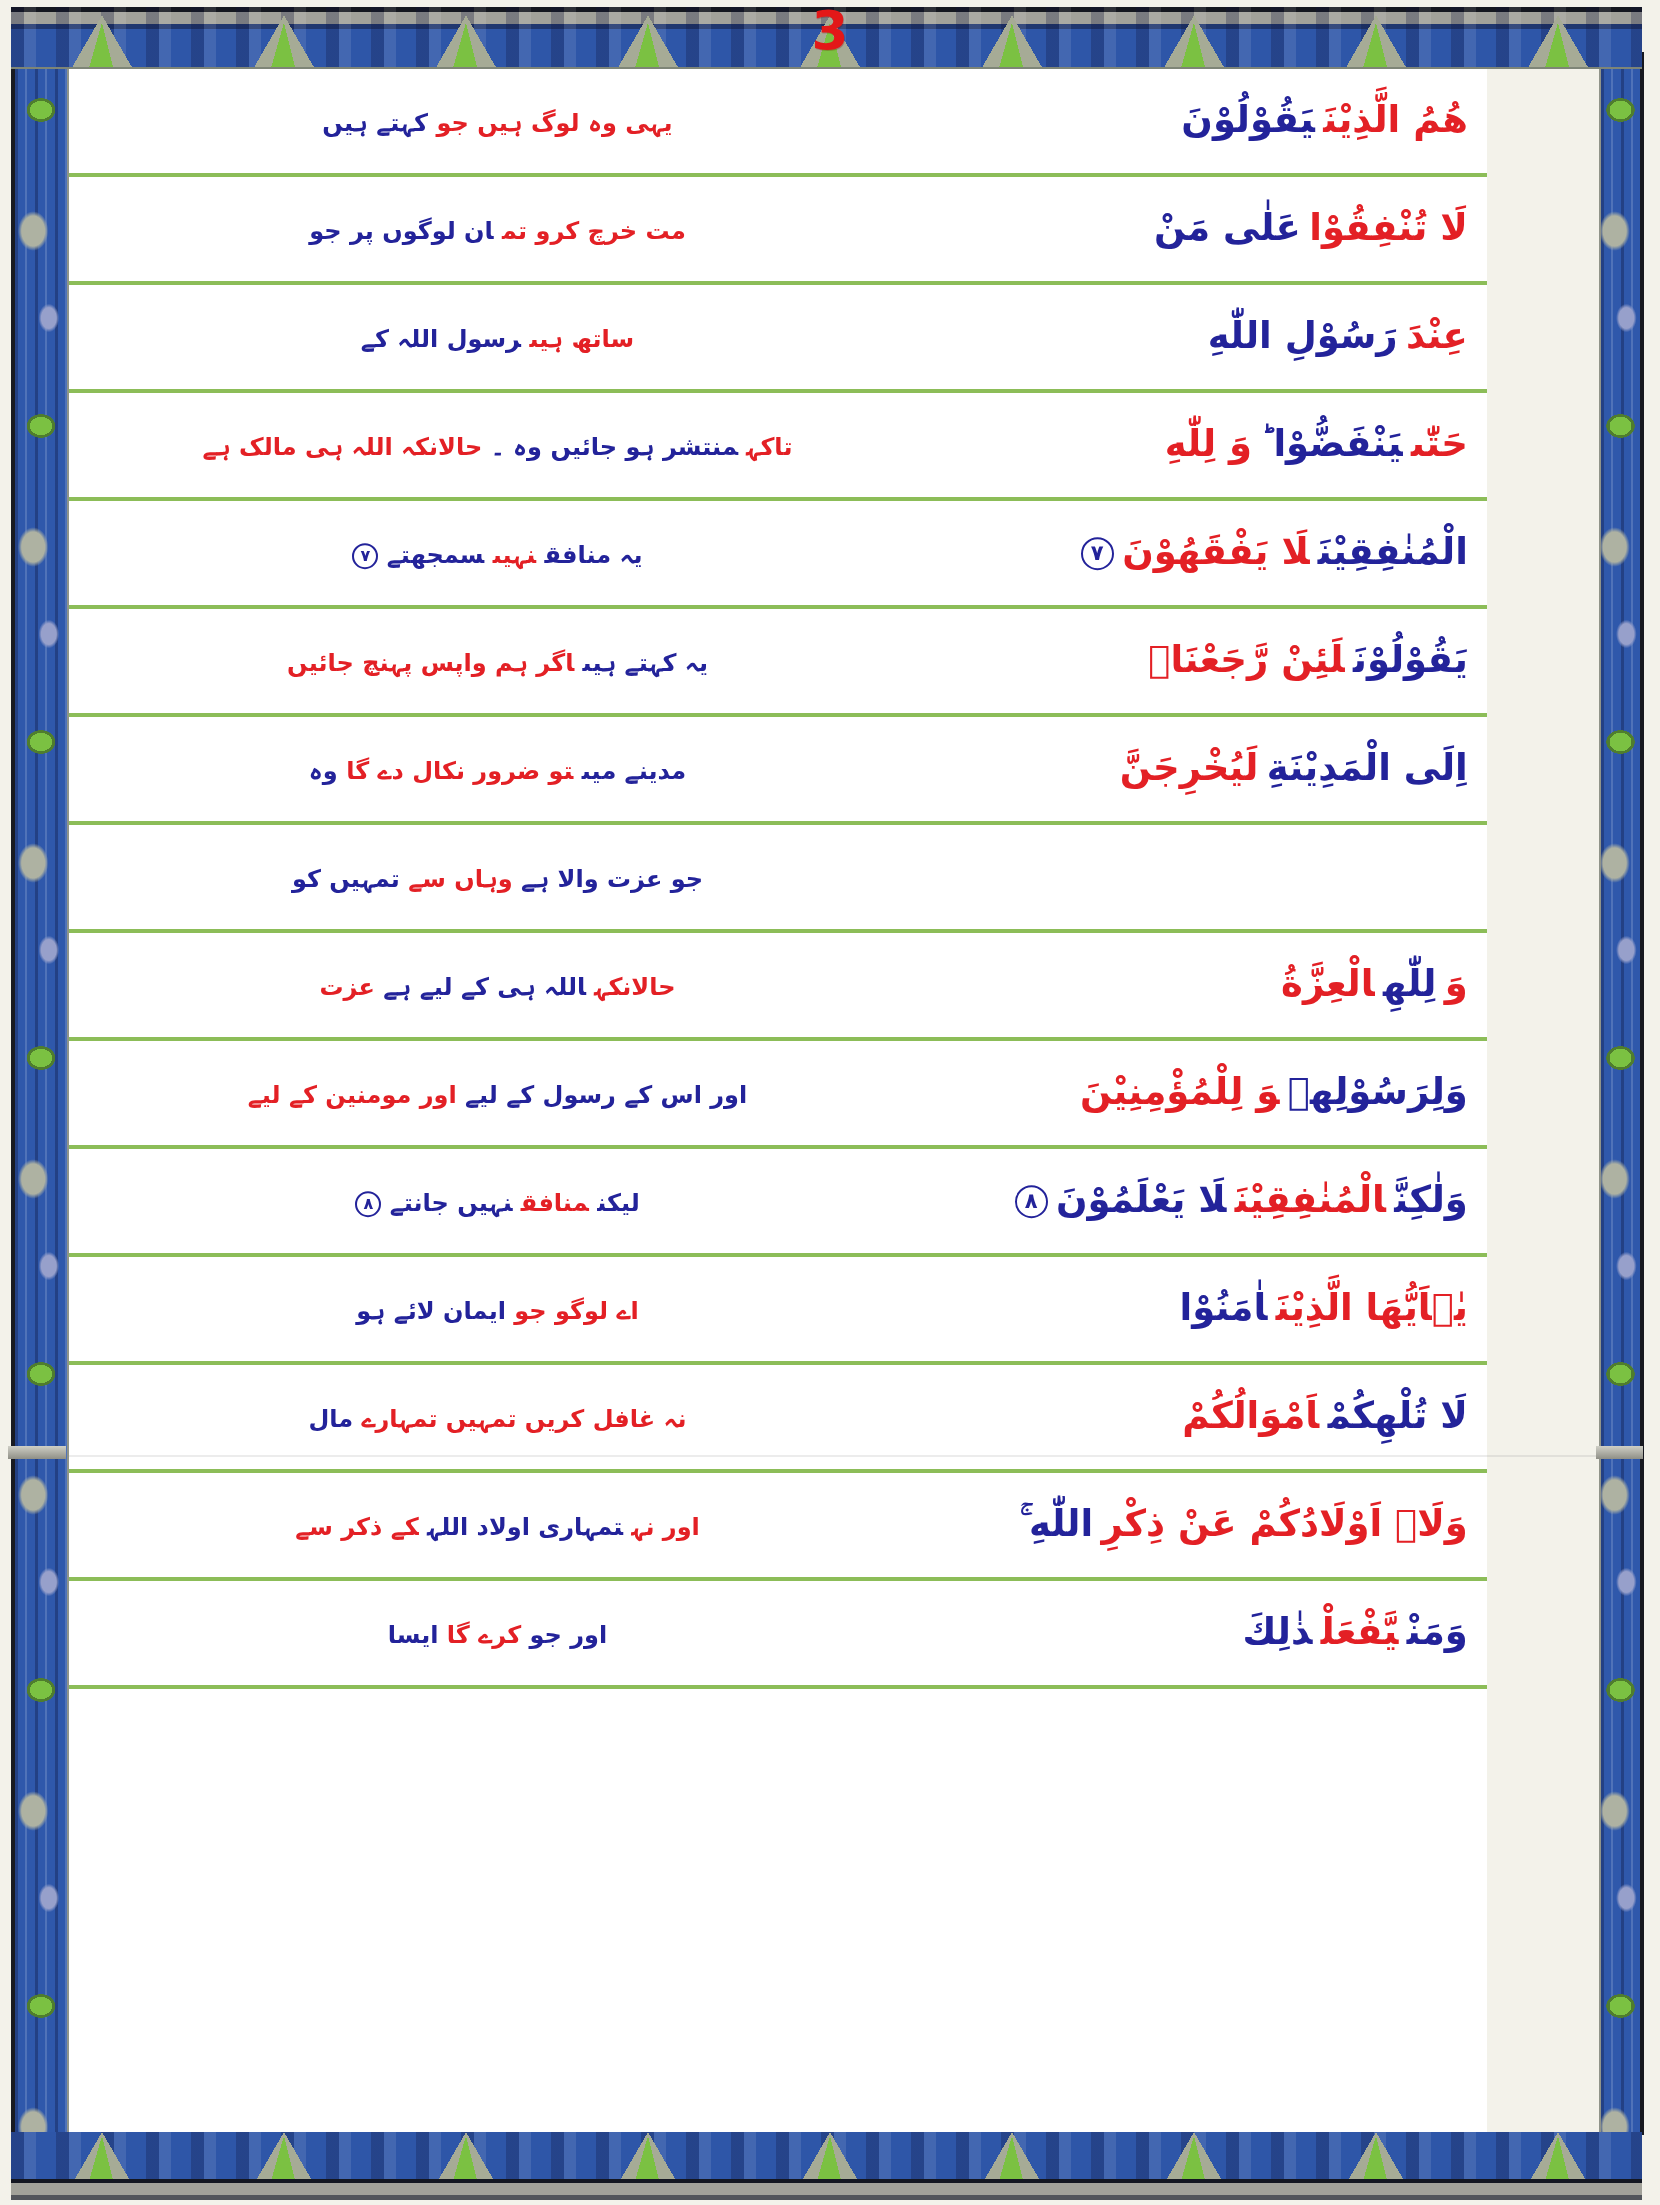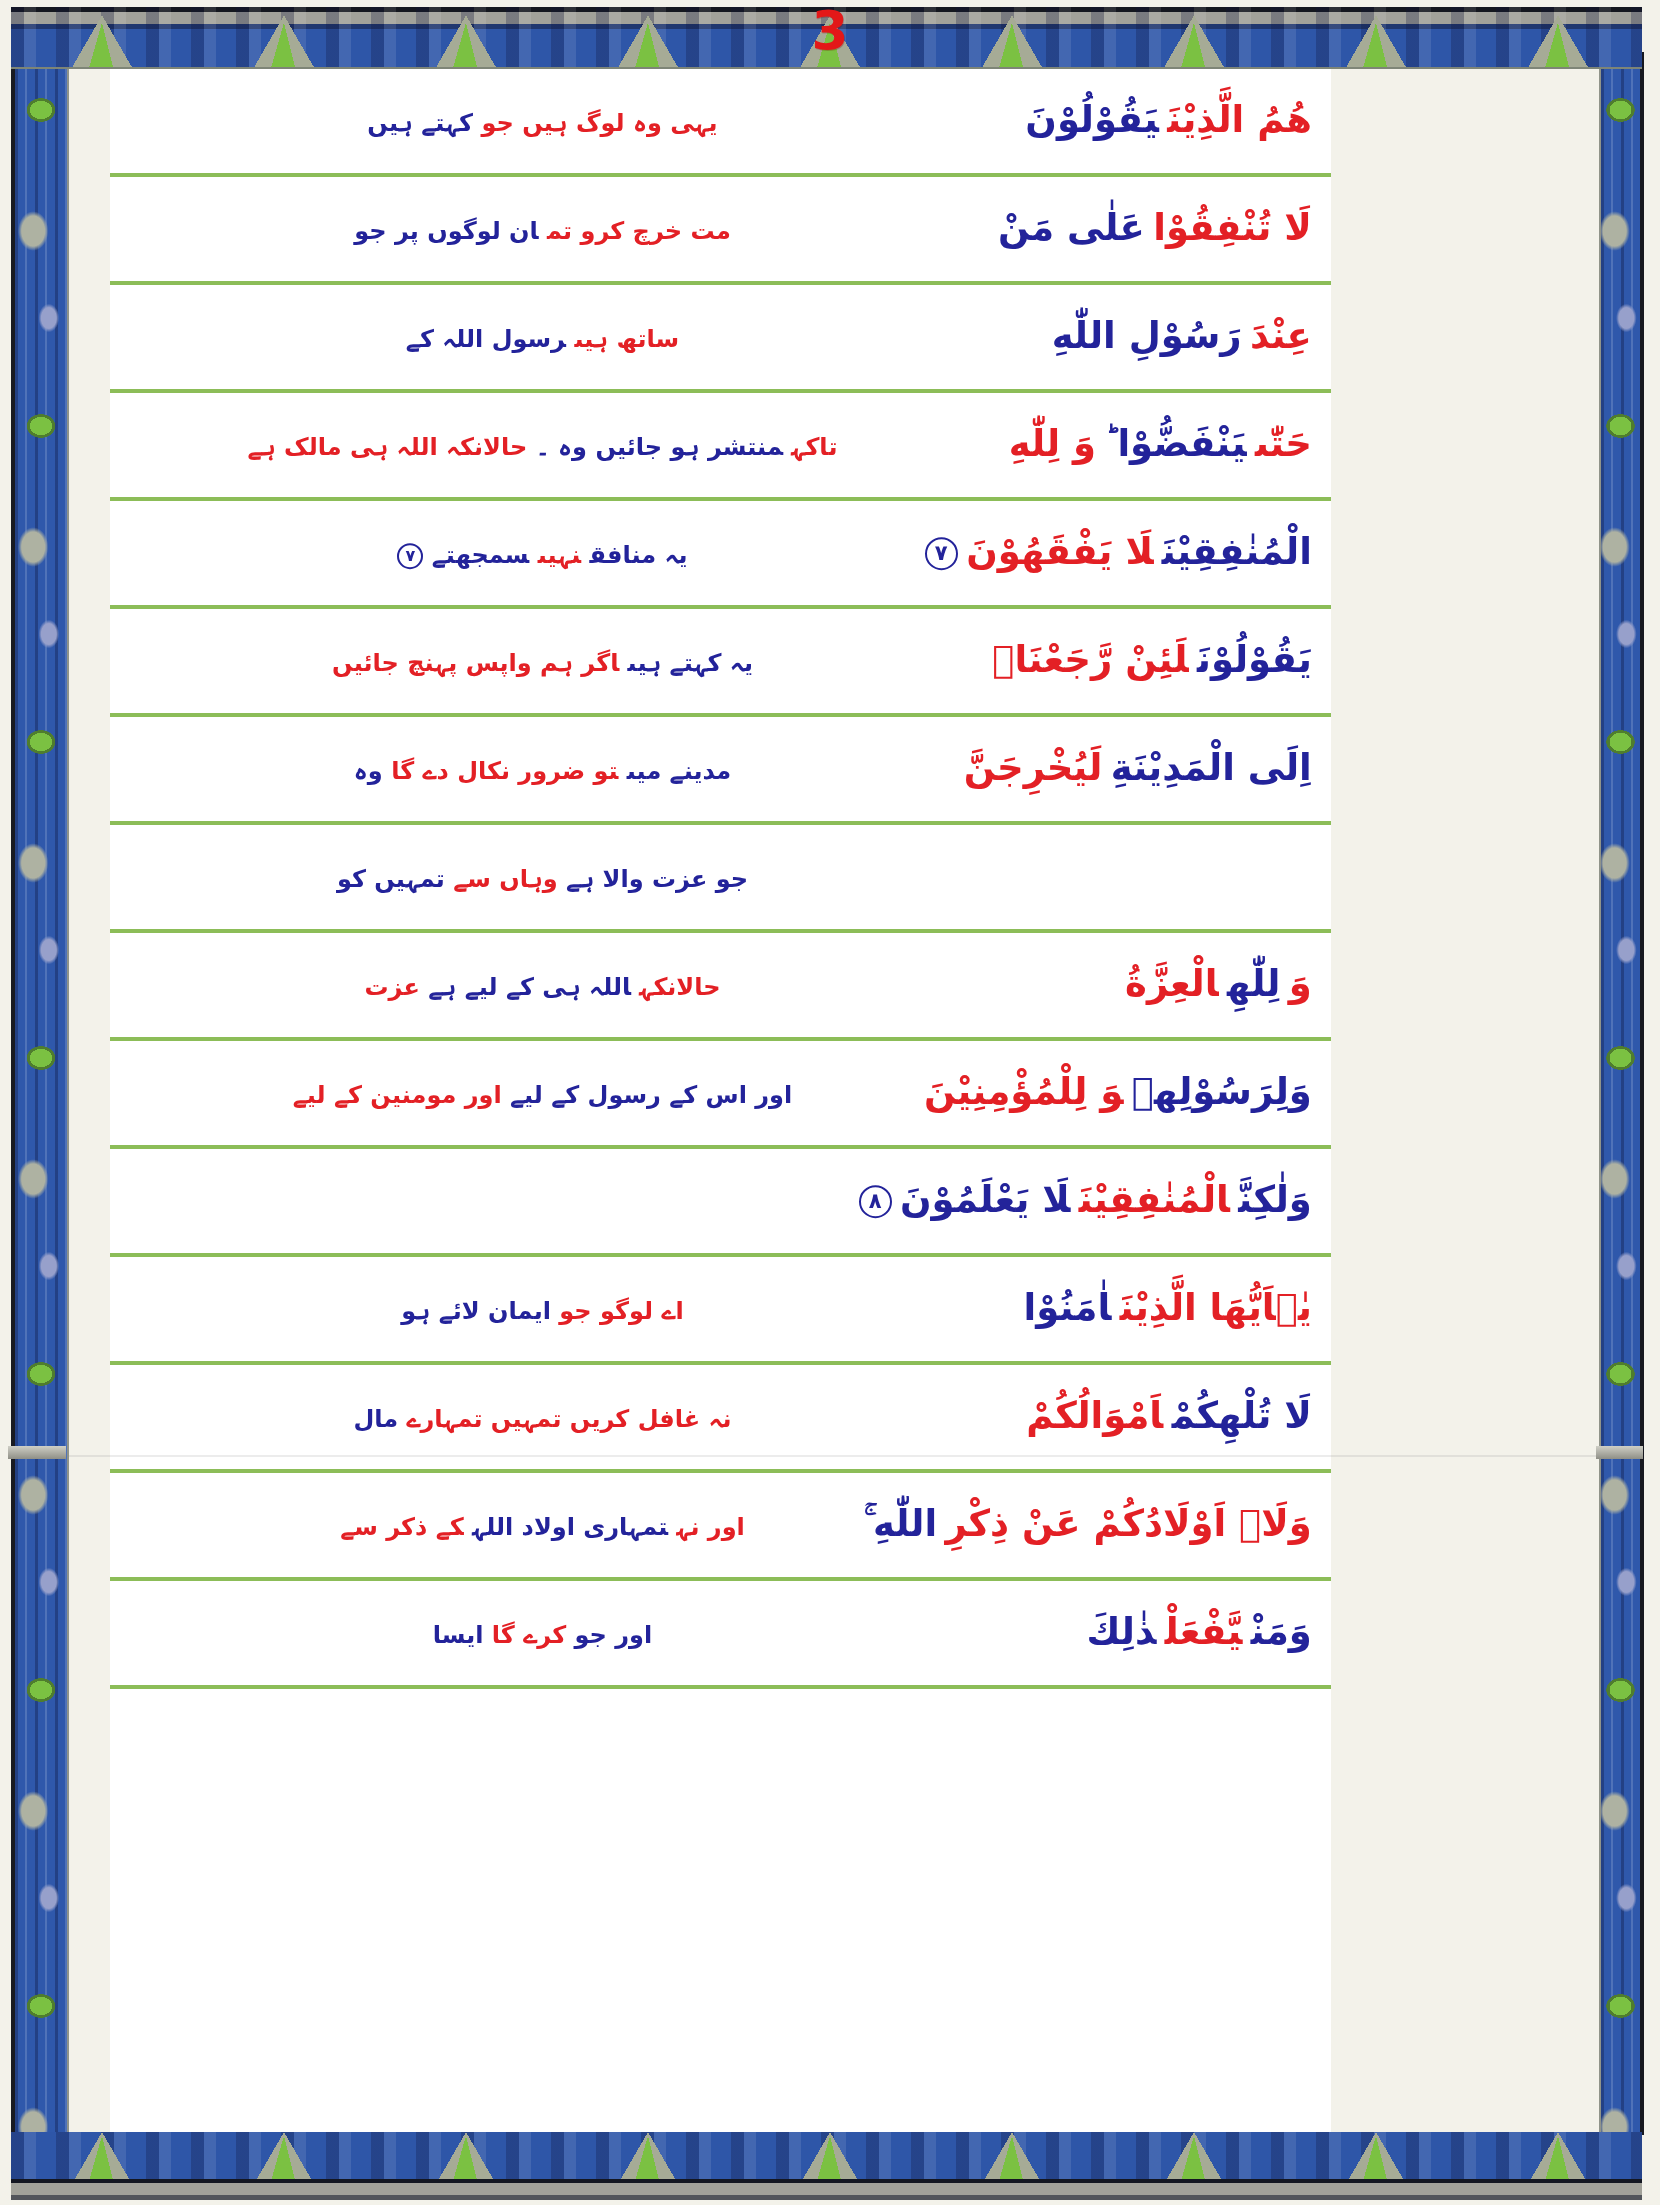--- a/index.html
+++ b/index.html
@@ -50,22 +50,22 @@
   .seam.r{left:1596px;width:47px;}
   .seam-content{position:absolute;top:1455px;left:65px;right:63px;height:1.7px;background:rgba(120,120,120,.14);z-index:2;}
   
   .page-number{
     position:absolute;top:0px;left:0;right:0;z-index:9;
     text-align:center;font-size:53px;font-weight:bold;color:#e31818;
     text-shadow:0.8px 0.8px 0 rgba(120,0,0,.25);
   }
   
   .content{
-    position:absolute;left:65px;top:65px;width:1221px;bottom:71px;
-    background:#ffffff;border-top:4.2px solid #8cbd58;z-index:1;margin-left:45px;
+    position:absolute;left:65px;top:65px;width:1422px;bottom:71px;
+    background:#ffffff;border-top:4.2px solid #8cbd58;z-index:1;
   }
   .row{
     position:relative;height:108px;box-sizing:border-box;
     border-bottom:4.2px solid #8cbd58;
   }
   .arabic{
     position:absolute;right:15px;top:50%;transform:translateY(-52%);
     white-space:nowrap;direction:rtl;
     font-size:37px;font-weight:bold;line-height:1.55;
   }
@@ -132,20 +132,21 @@
   </div>
       <div class="row">
     <div class="urdu" dir="rtl"><span class="seg red">حالانکہ</span><span class="seg navy">اللہ ہی کے لیے ہے</span><span class="seg red">عزت</span></div>
     <div class="arabic" dir="rtl"><span class="seg red">وَ</span><span class="seg navy">لِلّٰهِ</span><span class="seg red">الْعِزَّةُ</span></div>
   </div>
       <div class="row">
     <div class="urdu" dir="rtl"><span class="seg navy">اور اس کے رسول کے لیے</span><span class="seg red">اور مومنین کے لیے</span></div>
     <div class="arabic" dir="rtl"><span class="seg navy">وَلِرَسُوْلِهٖ</span><span class="seg red">وَ لِلْمُؤْمِنِيْنَ</span></div>
   </div>
       <div class="row">
+    <div class="urdu" dir="rtl"><span class="seg navy">لیکن</span><span class="seg red">منافق</span><span class="seg navy">نہیں جانتے</span><span class="seg navy vnum">۸</span></div>
     <div class="arabic" dir="rtl"><span class="seg navy">وَلٰكِنَّ</span><span class="seg red">الْمُنٰفِقِيْنَ</span><span class="seg navy">لَا يَعْلَمُوْنَ</span><span class="seg navy vnum">۸</span></div>
   </div>
       <div class="row">
     <div class="urdu" dir="rtl"><span class="seg red">اے لوگو جو</span><span class="seg navy">ایمان لائے ہو</span></div>
     <div class="arabic" dir="rtl"><span class="seg red">يٰۤاَيُّهَا الَّذِيْنَ</span><span class="seg navy">اٰمَنُوْا</span></div>
   </div>
       <div class="row">
     <div class="urdu" dir="rtl"><span class="seg red">نہ غافل کریں تمہیں تمہارے</span><span class="seg navy">مال</span></div>
     <div class="arabic" dir="rtl"><span class="seg navy">لَا تُلْهِكُمْ</span><span class="seg red">اَمْوَالُكُمْ</span></div>
   </div>

